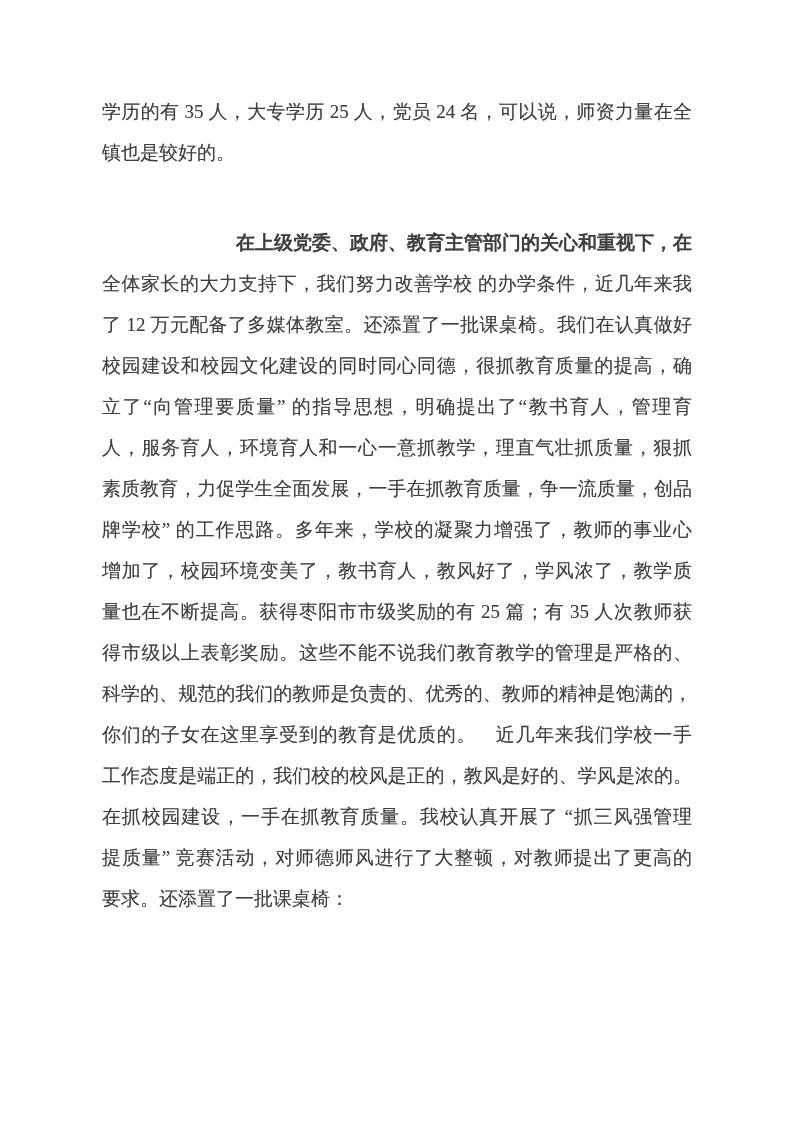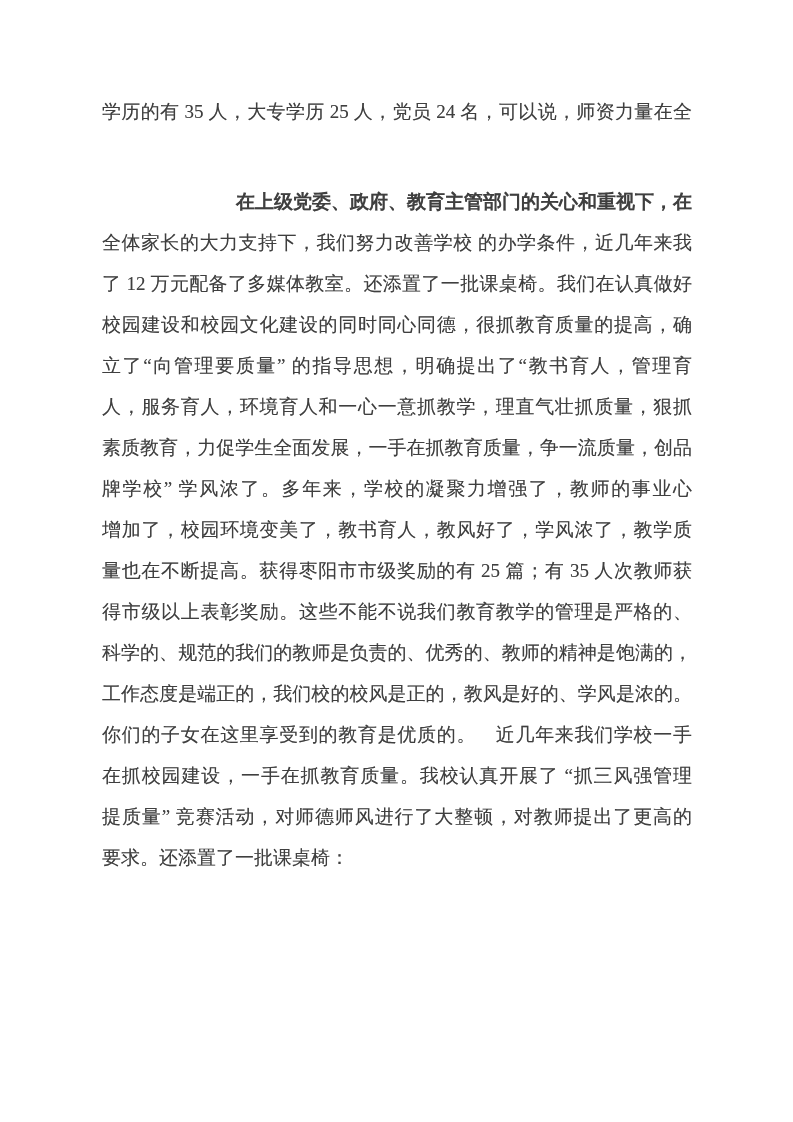--- a/index.html
+++ b/index.html
@@ -40,34 +40,35 @@
     text-align-last: left;
   }
 </style>
 </head>
 <body>
 
 <div class="page">
   <div class="content">
       <div class="paragraph">
         <div class="line">学历的有 35 人，大专学历 25 人，党员 24 名，可以说，师资力量在全</div>
+        <div class="line last">镇也是较好的。</div>
       </div>
       <div class="paragraph">
         <div class="line" style="text-indent: 134px; font-weight: bold;">在上级党委、政府、教育主管部门的关心和重视下，在</div>
         <div class="line">全体家长的大力支持下，我们努力改善学校 的办学条件，近几年来我</div>
         <div class="line">了 12 万元配备了多媒体教室。还添置了一批课桌椅。我们在认真做好</div>
         <div class="line">校园建设和校园文化建设的同时同心同德，很抓教育质量的提高，确</div>
         <div class="line">立了“向管理要质量” 的指导思想，明确提出了“教书育人，管理育</div>
         <div class="line">人，服务育人，环境育人和一心一意抓教学，理直气壮抓质量，狠抓</div>
         <div class="line">素质教育，力促学生全面发展，一手在抓教育质量，争一流质量，创品</div>
-        <div class="line">牌学校” 学风浓了。多年来，学校的凝聚力增强了，教师的事业心</div>
+        <div class="line">牌学校” 的工作思路。多年来，学校的凝聚力增强了，教师的事业心</div>
         <div class="line">增加了，校园环境变美了，教书育人，教风好了，学风浓了，教学质</div>
         <div class="line">量也在不断提高。获得枣阳市市级奖励的有 25 篇；有 35 人次教师获</div>
         <div class="line">得市级以上表彰奖励。这些不能不说我们教育教学的管理是严格的、</div>
         <div class="line">科学的、规范的我们的教师是负责的、优秀的、教师的精神是饱满的，</div>
+        <div class="line">你们的子女在这里享受到的教育是优质的。　近几年来我们学校一手</div>
         <div class="line">工作态度是端正的，我们校的校风是正的，教风是好的、学风是浓的。</div>
-        <div class="line">你们的子女在这里享受到的教育是优质的。　近几年来我们学校一手</div>
         <div class="line">在抓校园建设，一手在抓教育质量。我校认真开展了 “抓三风强管理</div>
         <div class="line">提质量” 竞赛活动，对师德师风进行了大整顿，对教师提出了更高的</div>
         <div class="line last">要求。还添置了一批课桌椅：</div>
       </div>
     </div>
 </div>
 
 </body></html>

